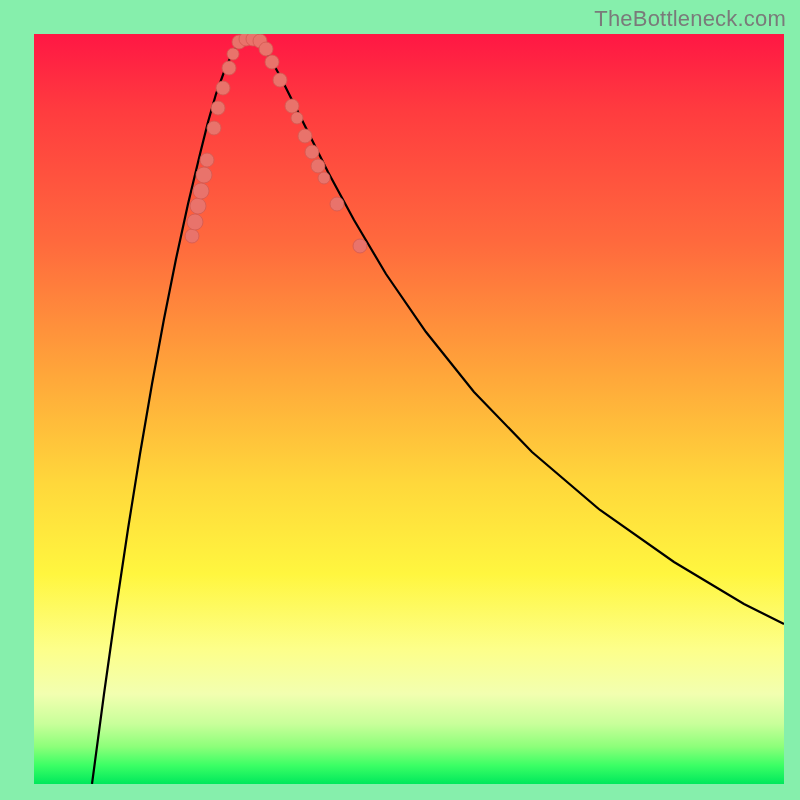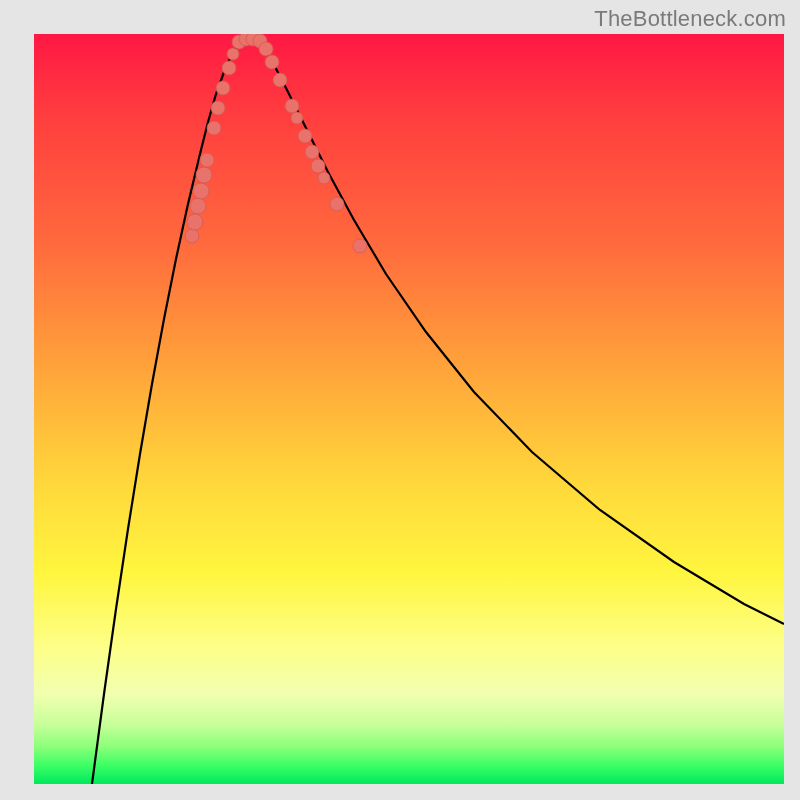--- a/index.html
+++ b/index.html
@@ -10,21 +10,21 @@
     background: #000;
     overflow: hidden;
     font-family: Arial, Helvetica, sans-serif;
   }
   .frame {
     position: absolute;
     left: 0;
     top: 0;
     width: 800px;
     height: 800px;
-    background: #e5e5e5;
+    background: #86efac;
   }
   .plot {
     position: absolute;
     left: 34px;
     top: 34px;
     width: 750px;
     height: 750px;
     
     background: linear-gradient(
       to bottom,

